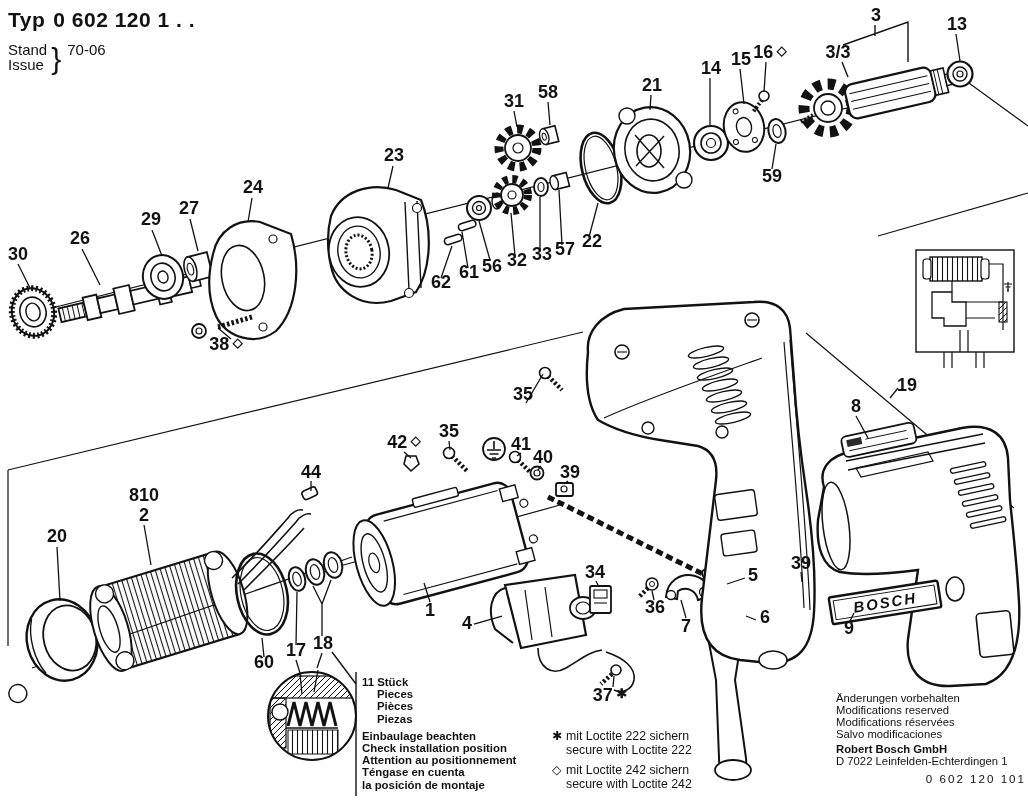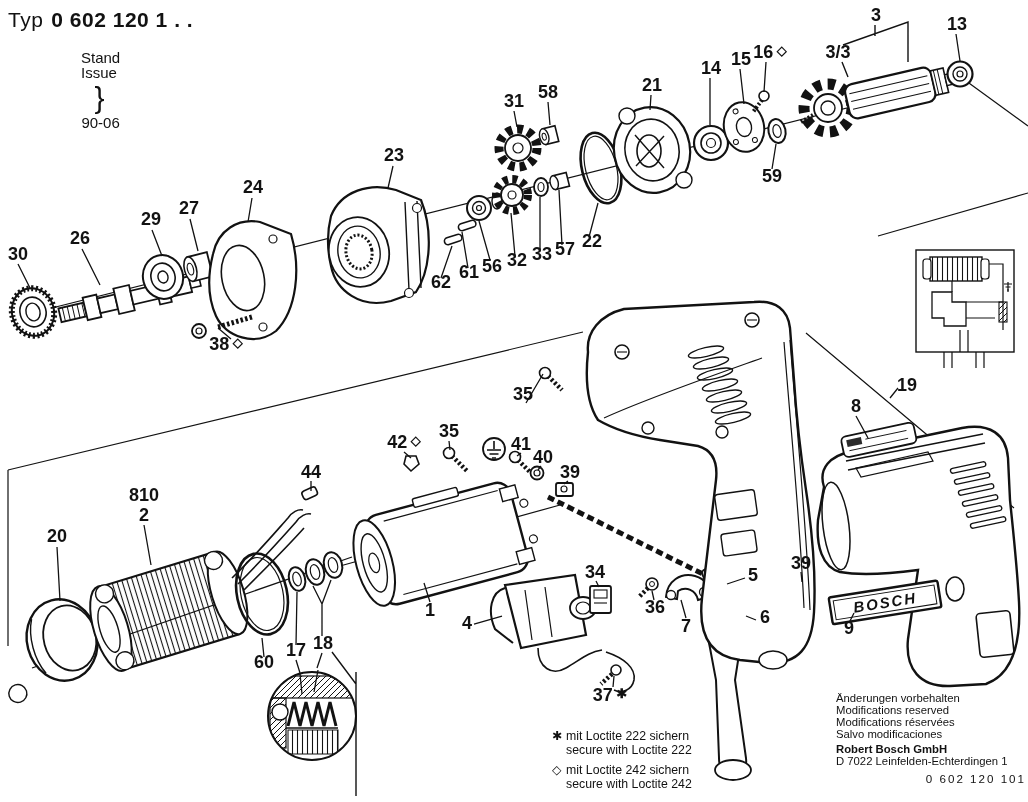--- a/index.html
+++ b/index.html
@@ -5,23 +5,23 @@
   html,body{margin:0;padding:0;background:#e8e8e8;}
   #page{position:relative;width:1028px;height:802px;background:#ffffff;overflow:hidden;
         font-family:"Liberation Sans",sans-serif;color:#121212;}
   svg{position:absolute;left:0;top:0;}
   .plabel{font-family:"Liberation Sans",sans-serif;font-weight:700;font-size:18px;fill:#121212;text-anchor:middle;}
   .ln{stroke:#121212;fill:none;}
   .pt{stroke:#121212;fill:#ffffff;}
   .overlay{position:absolute;line-height:1.12;}
   #hdr{left:8px;top:8px;}
   #hdr .typrow{font-size:21px;letter-spacing:.5px;}
-  #hdr .typrow b{font-weight:400;margin-right:8px;}
+  #hdr .typrow b{font-weight:700;margin-right:8px;}
   #hdr .typrow span{font-weight:700;}
-  #hdr .standrow{display:flex;align-items:center;margin-top:18px;font-size:15px;flex-direction:column;}
+  #hdr .standrow{display:flex;align-items:flex-start;margin-top:10px;font-size:15px;}
   #hdr .twolines div{line-height:1.05;}
   #hdr .brace{font-size:30px;font-weight:400;margin:0 6px 0 4px;}
   #piecesbox{left:362px;top:676px;font-size:11.4px;font-weight:700;line-height:1.07;}
   #piecesbox .ind{padding-left:15px;}
   #piecesbox .inst{margin-top:5px;}
   #loctite{left:552px;top:730px;font-size:12.3px;line-height:1.1;}
   #loctite .row{margin-bottom:7px;}
   #loctite .mk{display:inline-block;width:14px;}
   #loctite .l2{padding-left:14px;text-align:right;}
   #footer{left:836px;top:693px;width:190px;font-size:11.3px;line-height:1.06;}
@@ -496,24 +496,35 @@
   <div class="overlay" id="hdr">
     <div class="typrow">
       <b>Typ</b><span>0 602 120 1 . .</span>
     </div>
     <div class="standrow">
       <div class="twolines">
         <div>Stand</div>
         <div>Issue</div>
       </div>
       <div class="brace">}</div>
-      <div>90-06</div>
+      <div>70-06</div>
     </div>
   </div>
 
+  <div class="overlay" id="piecesbox">
+    <div>11 Stück</div>
+    <div class="ind">Pieces</div>
+    <div class="ind">Pièces</div>
+    <div class="ind">Piezas</div>
+    <div class="inst">Einbaulage beachten</div>
+    <div>Check installation position</div>
+    <div>Attention au positionnement</div>
+    <div>Téngase en cuenta</div>
+    <div>la posición de montaje</div>
+  </div>
 
   <div class="overlay" id="loctite">
     <div class="row">
       <div><span class="mk">✱</span><span>mit Loctite 222 sichern</span></div>
       <div class="l2">secure with Loctite 222</div>
     </div>
     <div class="row">
       <div><span class="mk">◇</span><span>mit Loctite 242 sichern</span></div>
       <div class="l2">secure with Loctite 242</div>
     </div>

